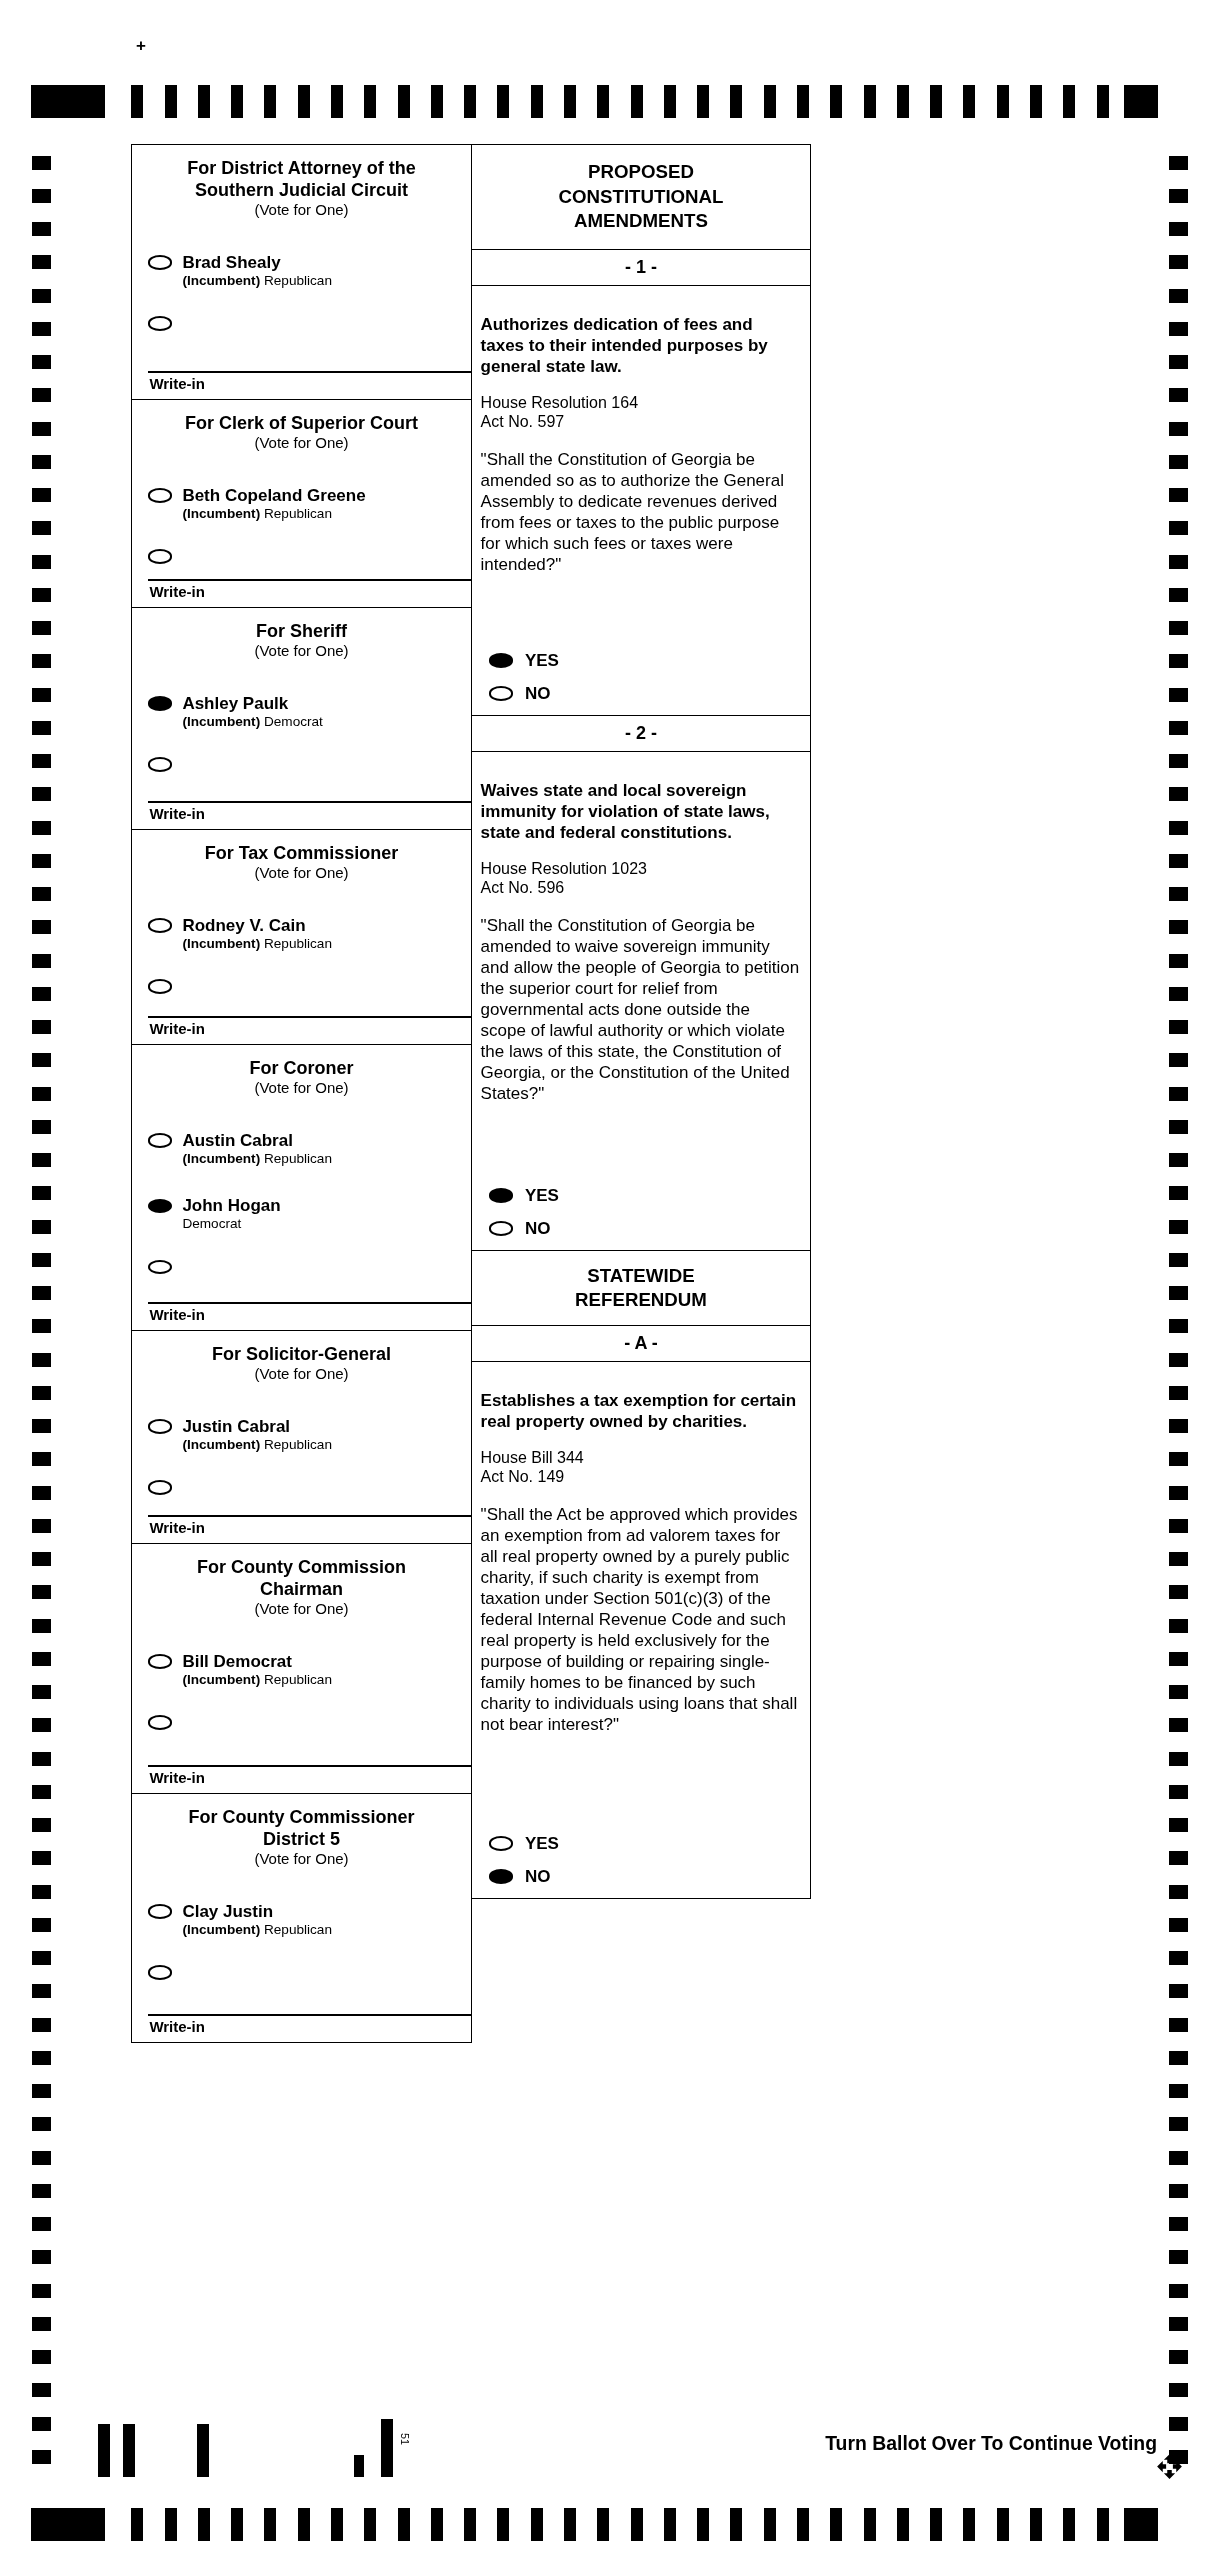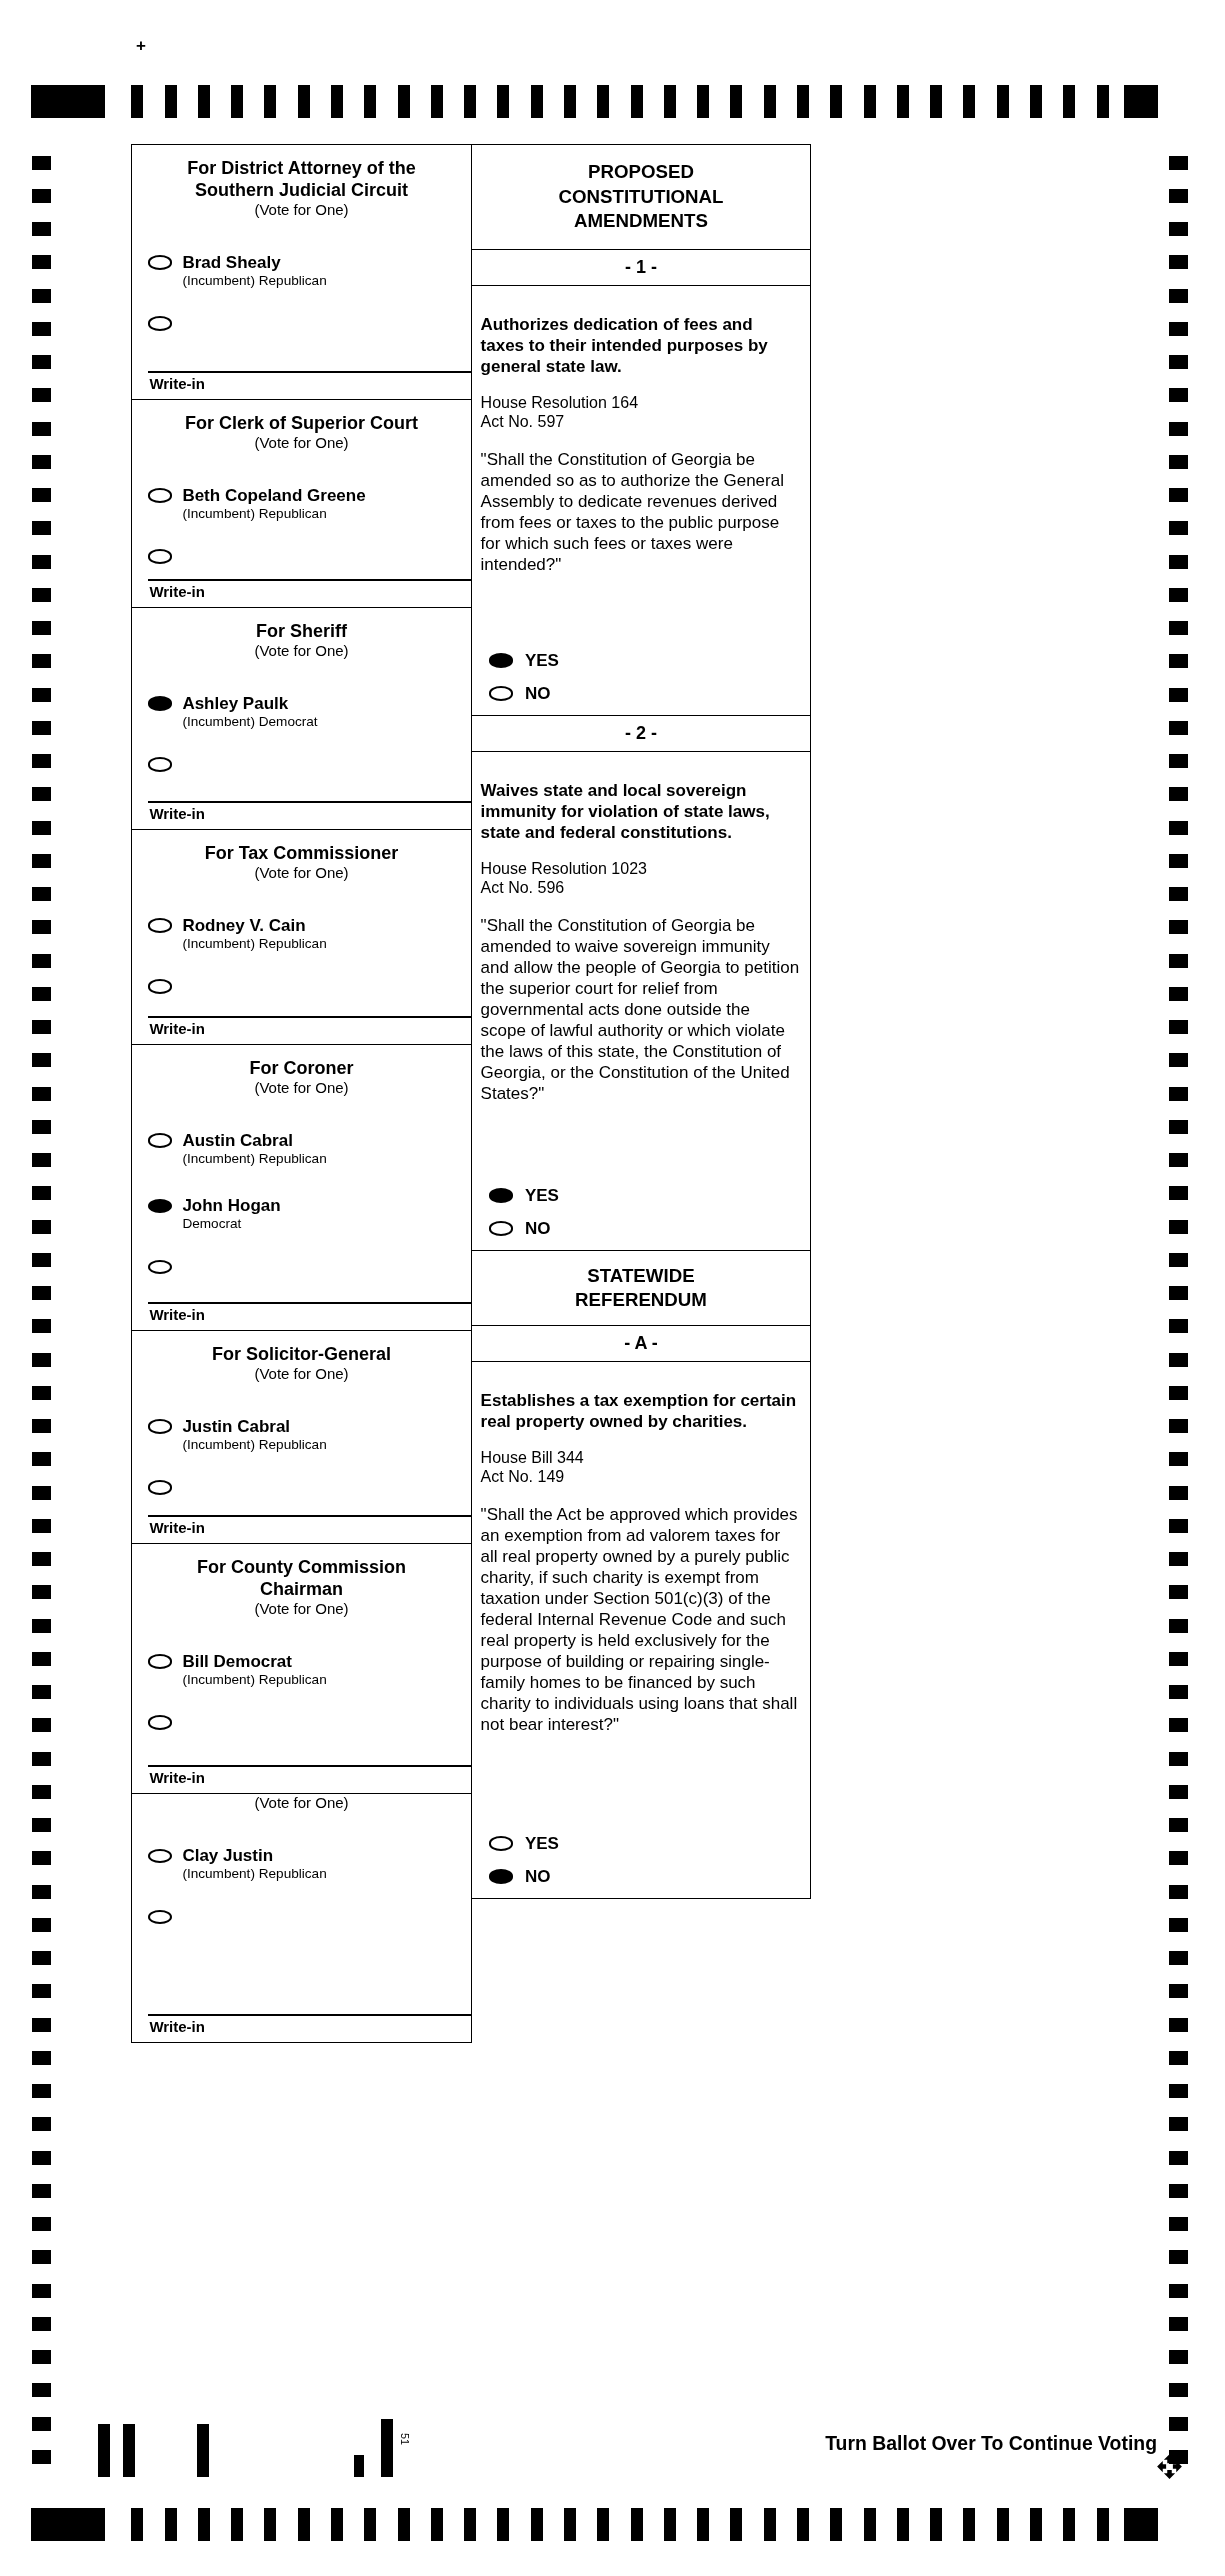--- a/index.html
+++ b/index.html
@@ -36,21 +36,21 @@
 
   .c-title { font-weight:bold; font-size:18px; line-height:22px; text-align:center; padding:11.5px 7.2px 0 7.2px; }
   .c-instr { font-size:15px; line-height:18.7px; text-align:center; margin-bottom:4.3px; }
   .cand { display:flex; align-items:flex-start; margin:29px 0 0 16px; }
   .cand.empty { margin-top:24.4px; }
   .oval { width:24.4px; height:14.3px; border:2.2px solid #000; border-radius:12.2px / 7.2px; flex:none; margin-top:2.9px; background:#fff; }
   .oval.filled { background:#000; }
   .cinfo { margin-left:10px; }
   .cname { font-weight:bold; font-size:17px; line-height:20px; }
   .cdetail { font-size:13.6px; line-height:16.5px; }
-  .cdetail .inc { font-weight:normal; }
+  .cdetail .inc { font-weight:bold; }
   .writein { margin-top:auto; margin-left:16px; border-top:2.2px solid #000; padding:2.2px 0 7.2px 1.4px; }
   .wlabel { font-weight:bold; font-size:15px; }
 
   
   .mhead { border-bottom:1.4px solid #000; display:flex; flex-direction:column; justify-content:center; text-align:center; font-weight:bold; font-size:18.7px; line-height:24.4px; }
   .msection { border-bottom:1.4px solid #000; display:flex; flex-direction:column; overflow:hidden; }
   #measures > div:nth-child(1){ height:105px; }
   #measures > div:nth-child(2){ height:466px; }
   #measures > div:nth-child(3){ height:535px; }
   #measures > div:nth-child(4){ height:75px; }
@@ -209,20 +209,24 @@
             </div>
           </div>
           <div class="cand empty">
             <div class="oval"></div>
           </div>
           <div class="writein">
             <div class="wlabel">Write-in</div>
           </div>
         </div>
         <div class="contest">
+          <div class="c-title">
+            <div>For County Commissioner</div>
+            <div>District 5</div>
+          </div>
           <div class="c-instr">(Vote for One)</div>
           <div class="cand">
             <div class="oval"></div>
             <div class="cinfo">
               <div class="cname">Clay Justin</div>
               <div class="cdetail"><span class="inc">(Incumbent)</span> <span>Republican</span></div>
             </div>
           </div>
           <div class="cand empty">
             <div class="oval"></div>

